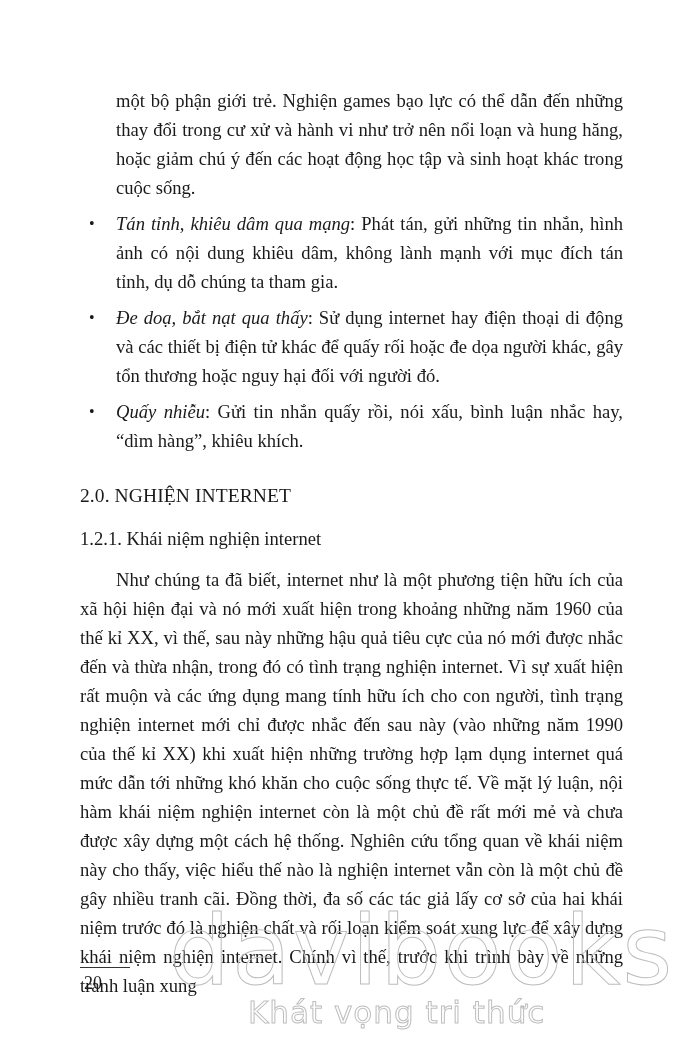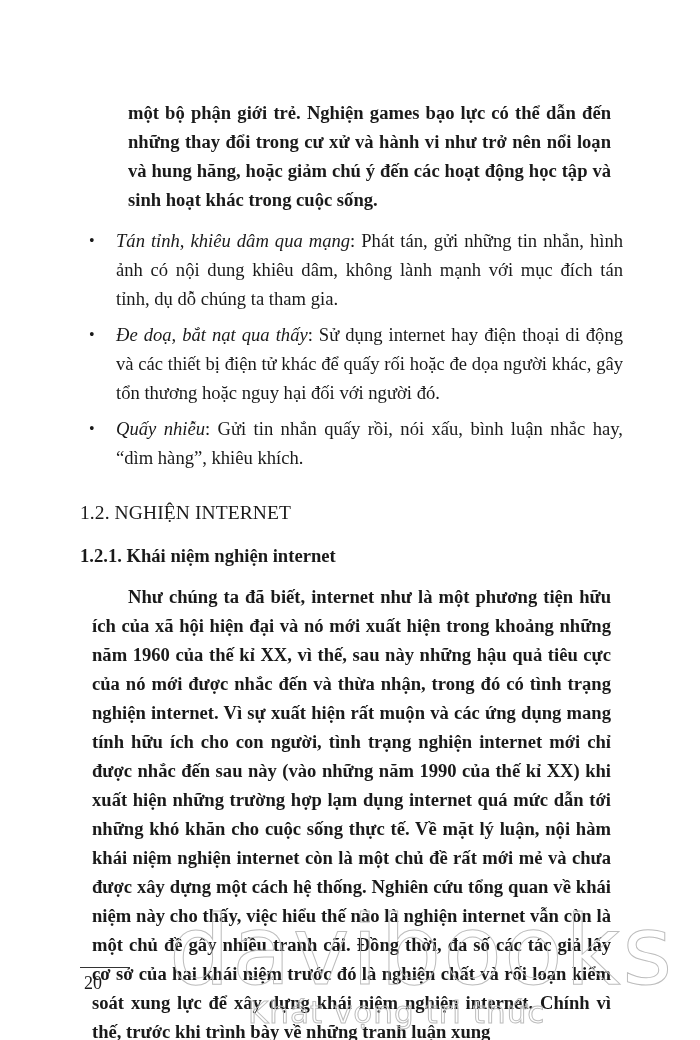--- a/index.html
+++ b/index.html
@@ -2,27 +2,27 @@
 <html><head>
 <meta charset="utf-8">
 <style>
   html, body { margin: 0; padding: 0; }
   body {
     width: 700px; height: 1040px; background: #ffffff; position: relative; overflow: hidden;
     font-family: "Liberation Serif", "DejaVu Serif", serif; color: #1a1a1a;
   }
   .page { position: absolute; left: 0; top: 0; width: 700px; height: 1040px; }
   .text { position: absolute; left: 80px; width: 543px; font-size: 18.6px; line-height: 29px; }
-  .blk { text-align: justify; margin: 12px; font-weight: bold; }
+  .blk { text-align: justify; margin: 0; }
   .indent-block { padding-left: 36px; }
   .bullet-item { position: relative; padding-left: 36px; margin-top: 7px; text-align: justify; }
   .bullet-dot { position: absolute; left: 9px; top: 0; font-size: 16px; }
   .bullet-term { font-weight: normal; font-style: italic; }
   .h2 { font-weight: normal; font-size: 19.5px; margin-top: 26px; margin-bottom: 0; letter-spacing: 0.1px; }
-  .h3 { font-weight: bold; font-size: 18.6px; margin-top: 14px; }
+  .h3 { font-weight: normal; font-size: 18.6px; margin-top: 14px; }
   .para { text-indent: 36px; text-align: justify; margin-top: 12px; }
   .footer-line { position: absolute; left: 80px; top: 967px; width: 50px; border-top: 1px solid #333; }
   .page-number { position: absolute; left: 84px; top: 973px; font-size: 18px; }
   .wm { position: absolute; color: transparent; -webkit-text-stroke: 1px #bdbdbd; font-family: "DejaVu Sans", sans-serif; }
   .wm-brand { left: 169px; top: 895px; font-size: 96px; letter-spacing: 2px; font-weight: normal; }
   .wm-tag { left: 248px; top: 994px; font-size: 31px; letter-spacing: 1px; }
 </style>
 </head>
 <body>
 
@@ -36,21 +36,21 @@
     </div>
     <div class="bullet-item">
       <span class="bullet-dot">•</span>
       <span class="bullet-term">Đe doạ, bắt nạt qua thấy</span><span>: Sử dụng internet hay điện thoại di động và các thiết bị điện tử khác để quấy rối hoặc đe dọa người khác, gây tổn thương hoặc nguy hại đối với người đó.</span>
     </div>
     <div class="bullet-item">
       <span class="bullet-dot">•</span>
       <span class="bullet-term">Quấy nhiễu</span><span>: Gửi tin nhắn quấy rồi, nói xấu, bình luận nhắc hay, “dìm hàng”, khiêu khích.</span>
     </div>
 
-    <div class="h2">1.2. NGHIỆN INTERNET</div>
+    <div class="h2">2.0. NGHIỆN INTERNET</div>
     <div class="h3">1.2.1. Khái niệm nghiện internet</div>
     <p class="blk para">Như chúng ta đã biết, internet như là một phương tiện hữu ích của xã hội hiện đại và nó mới xuất hiện trong khoảng những năm 1960 của thế kỉ XX, vì thế, sau này những hậu quả tiêu cực của nó mới được nhắc đến và thừa nhận, trong đó có tình trạng nghiện internet. Vì sự xuất hiện rất muộn và các ứng dụng mang tính hữu ích cho con người, tình trạng nghiện internet mới chỉ được nhắc đến sau này (vào những năm 1990 của thế kỉ XX) khi xuất hiện những trường hợp lạm dụng internet quá mức dẫn tới những khó khăn cho cuộc sống thực tế. Về mặt lý luận, nội hàm khái niệm nghiện internet còn là một chủ đề rất mới mẻ và chưa được xây dựng một cách hệ thống. Nghiên cứu tổng quan về khái niệm này cho thấy, việc hiểu thế nào là nghiện internet vẫn còn là một chủ đề gây nhiều tranh cãi. Đồng thời, đa số các tác giả lấy cơ sở của hai khái niệm trước đó là nghiện chất và rối loạn kiểm soát xung lực để xây dựng khái niệm nghiện internet. Chính vì thế, trước khi trình bày về những tranh luận xung</p>
   </div>
 
   <div class="footer-line"></div>
   <div class="page-number">20</div>
 
   <div class="wm wm-brand">davibooks</div>
   <div class="wm wm-tag">Khát vọng tri thức</div>
 </div>

